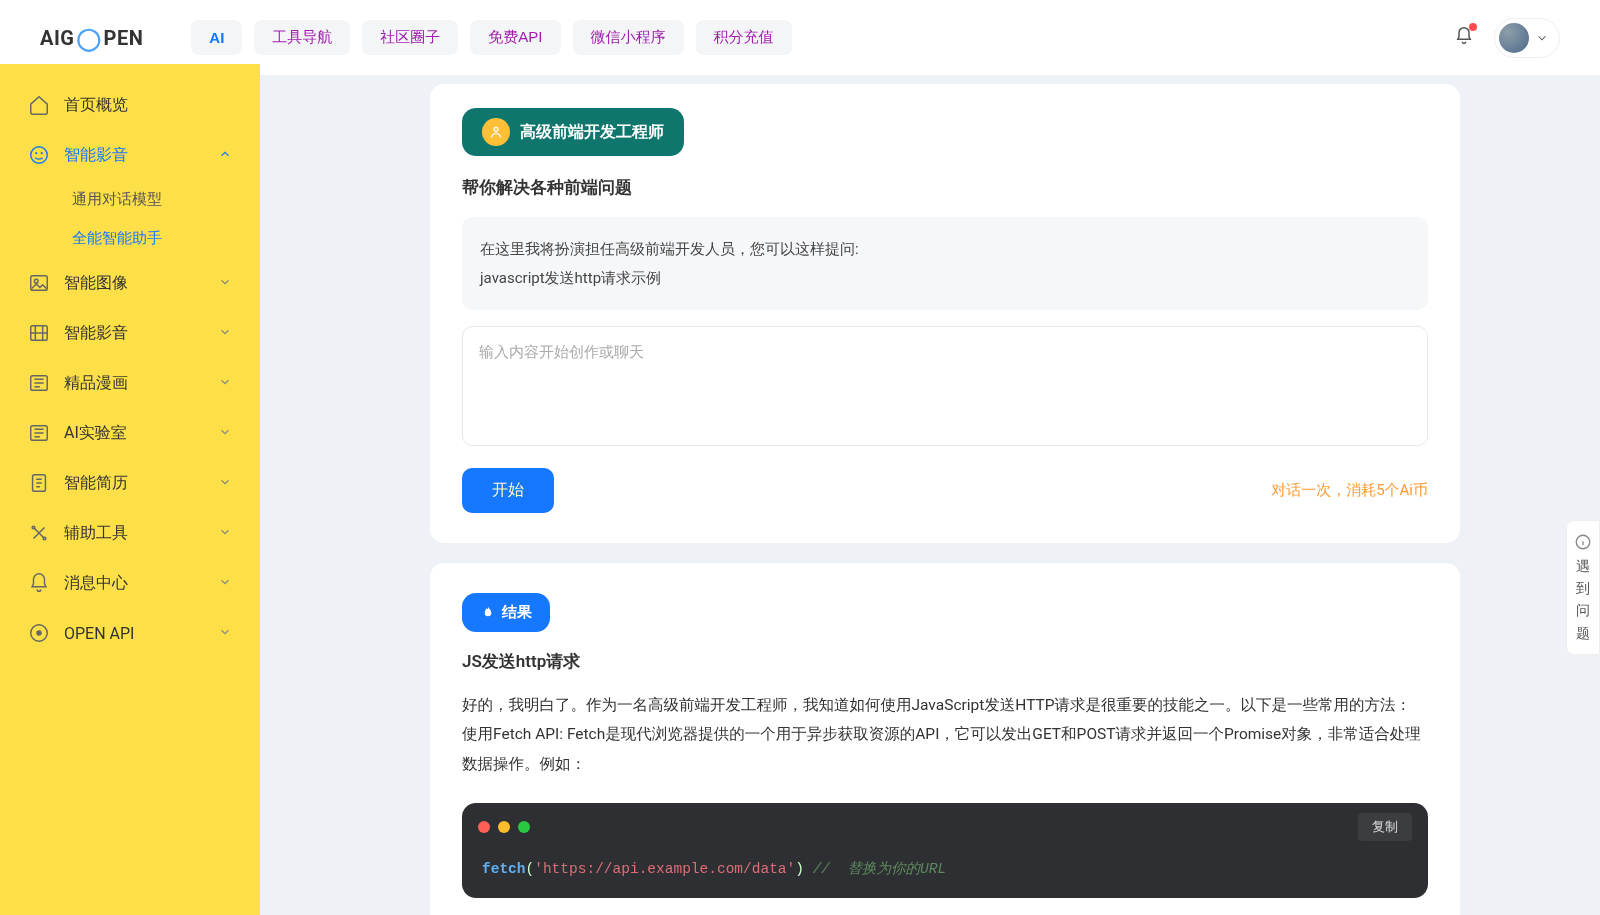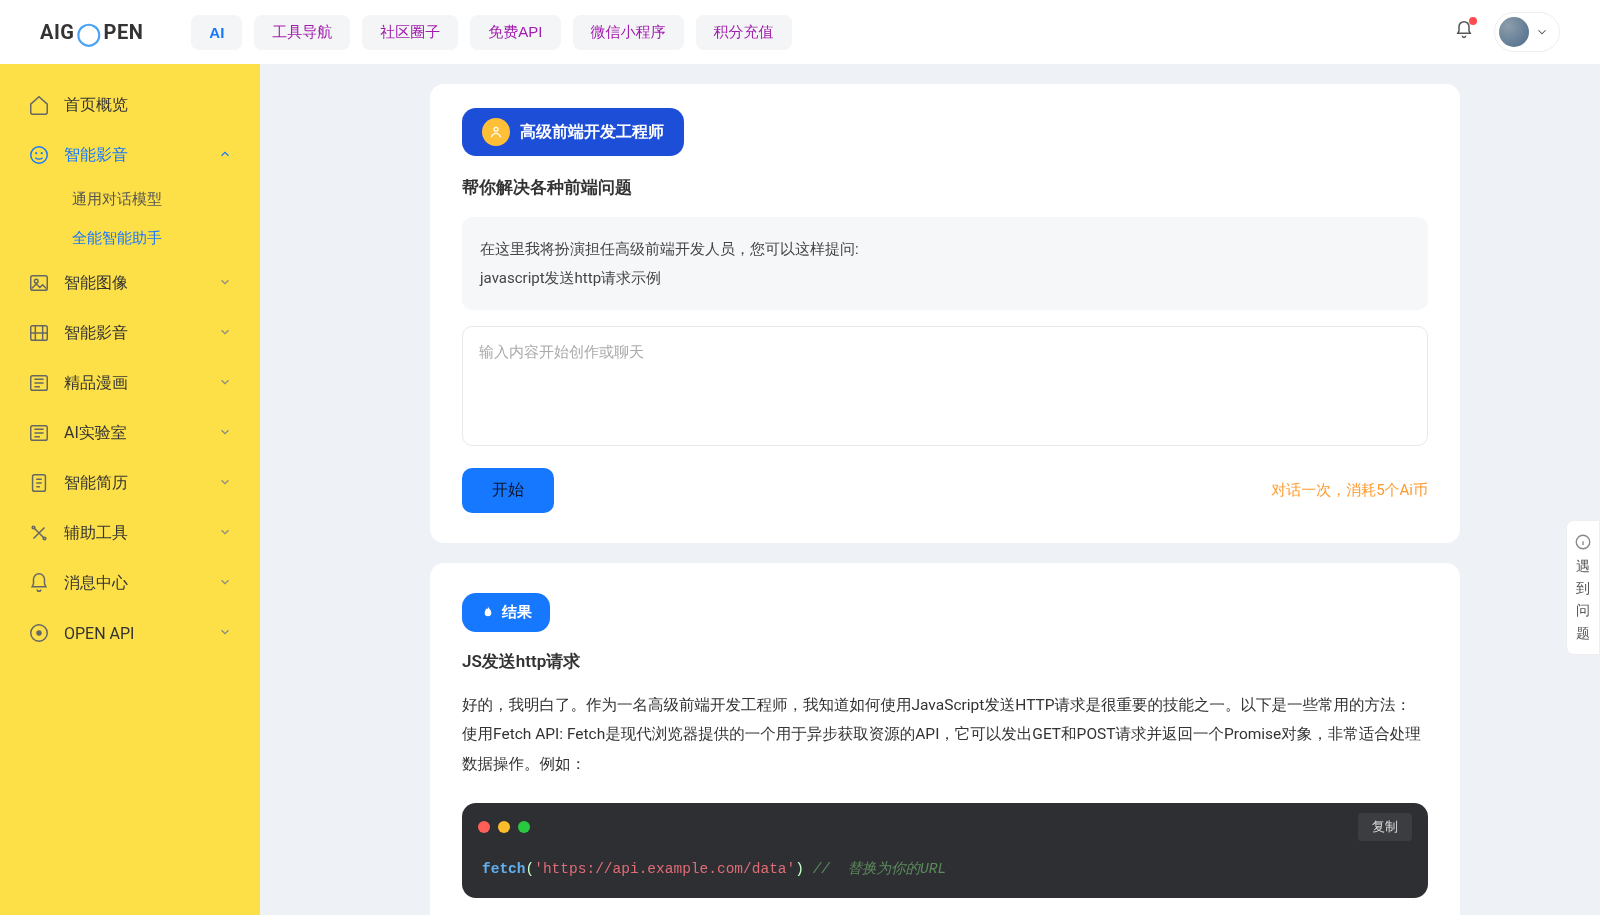--- a/index.html
+++ b/index.html
@@ -1,19 +1,19 @@
 <!DOCTYPE html>
 <html><head>
 <meta charset="utf-8">
 <style>
 * { margin: 0; padding: 0; box-sizing: border-box; }
 body { font-family: -apple-system, BlinkMacSystemFont, "Segoe UI", Roboto, "Helvetica Neue", Arial, sans-serif; background: #eef1f5; color: #333; width: 1600px; height: 915px; overflow: hidden; }
 
 
-.header { background: #fff; height: 64px; display: flex; align-items: center; padding: 0 40px; gap: 24px; position: relative; }
+.header { background: #fff; height: 75px; display: flex; align-items: center; padding: 0 40px; gap: 24px; position: relative; }
 .logo { font-size: 20px; font-weight: 700; letter-spacing: 0.5px; display: flex; align-items: center; gap: 2px; }
 .logo .logo-o { color: #4ca3f5; font-size: 22px; position: relative; top: 1px; }
 .nav-tabs { display: flex; gap: 12px; margin-left: 24px; }
 .nav-tab { padding: 8px 18px; border-radius: 8px; background: #f4f5f7; color: #a21caf; font-size: 15px; cursor: pointer; border: none; }
 .nav-tab.active { color: #1677ff; font-weight: 600; }
 .header-right { margin-left: auto; display: flex; align-items: center; gap: 20px; }
 .bell-wrap { position: relative; cursor: pointer; }
 .bell-wrap .dot { position: absolute; top: -3px; right: -3px; width: 8px; height: 8px; background: #ff4d4f; border-radius: 50%; }
 .avatar-wrap { display: flex; align-items: center; gap: 6px; background: #fff; border: 1px solid #eee; border-radius: 20px; padding: 4px 10px 4px 4px; cursor: pointer; }
 .avatar-img { width: 30px; height: 30px; border-radius: 50%; background: radial-gradient(circle at 30% 30%, #8e9eab, #4b6a8a); }
@@ -28,30 +28,30 @@
 .side-sub.active { color: #1677ff; }
 svg.side-icon { width: 22px; height: 22px; stroke: #666; fill: none; stroke-width: 1.6; flex-shrink: 0; }
 .side-item.active svg.side-icon { stroke: #1677ff; }
 svg.chev-icon { width: 14px; height: 14px; stroke: #888; fill: none; stroke-width: 2; }
 .side-item.active svg.chev-icon { stroke: #1677ff; }
 
 
 .main { position: absolute; left: 260px; right: 0; top: 64px; bottom: 0; overflow-y: auto; padding: 0 140px 40px 170px; }
 .card { background: #fff; border-radius: 14px; padding: 30px 32px; margin-top: 20px; }
 
-.pill { display: inline-flex; align-items: center; gap: 10px; background: #1d4ed8; color: #fff; font-weight: 600; font-size: 16px; padding: 10px 20px; border-radius: 14px; margin-top: -6px; margin-bottom: 20px; }
+.pill { display: inline-flex; align-items: center; gap: 10px; background: #0f766e; color: #fff; font-weight: 600; font-size: 16px; padding: 10px 20px; border-radius: 14px; margin-top: -6px; margin-bottom: 20px; }
 .pill .pill-icon { width: 28px; height: 28px; background: #ffbf36; border-radius: 50%; display: flex; align-items: center; justify-content: center; }
 .pill .pill-icon svg { width: 16px; height: 16px; stroke: #fff; fill: none; stroke-width: 2; }
 
 .section-title { font-size: 17px; font-weight: 600; margin-bottom: 18px; }
 .example-box { background: #f6f7f9; border-radius: 10px; padding: 18px 18px; font-size: 15px; line-height: 1.9; color: #444; margin-bottom: 16px; }
 .chat-input { width: 100%; background: #fff; border: 1px solid #e6e8eb; border-radius: 10px; padding: 16px; font-size: 15px; resize: none; height: 120px; font-family: inherit; }
 .chat-input::placeholder { color: #aaa; }
 .action-row { display: flex; align-items: center; margin-top: 18px; }
-.start-btn { background: #1677ff; color: #0f172a; border: none; padding: 12px 30px; font-size: 16px; border-radius: 10px; cursor: pointer; }
+.start-btn { background: #1677ff; color: #fef9c3; border: none; padding: 12px 30px; font-size: 16px; border-radius: 10px; cursor: pointer; }
 .cost-note { margin-left: auto; color: #ff9a2e; font-size: 15px; }
 
 .result-pill { display: inline-flex; align-items: center; gap: 6px; background: #1677ff; color: #fff; font-weight: 600; font-size: 15px; padding: 10px 18px; border-radius: 14px; margin-bottom: 18px; }
 .result-pill svg { width: 16px; height: 16px; fill: #fff; }
 
 .result-title { font-size: 17px; font-weight: 600; margin-bottom: 18px; }
 .result-body { font-size: 15.5px; line-height: 1.9; color: #333; }
 
 .code-block { background: #2e2f33; border-radius: 14px; margin-top: 24px; overflow: hidden; }
 .code-header { display: flex; align-items: center; padding: 10px 16px; }

